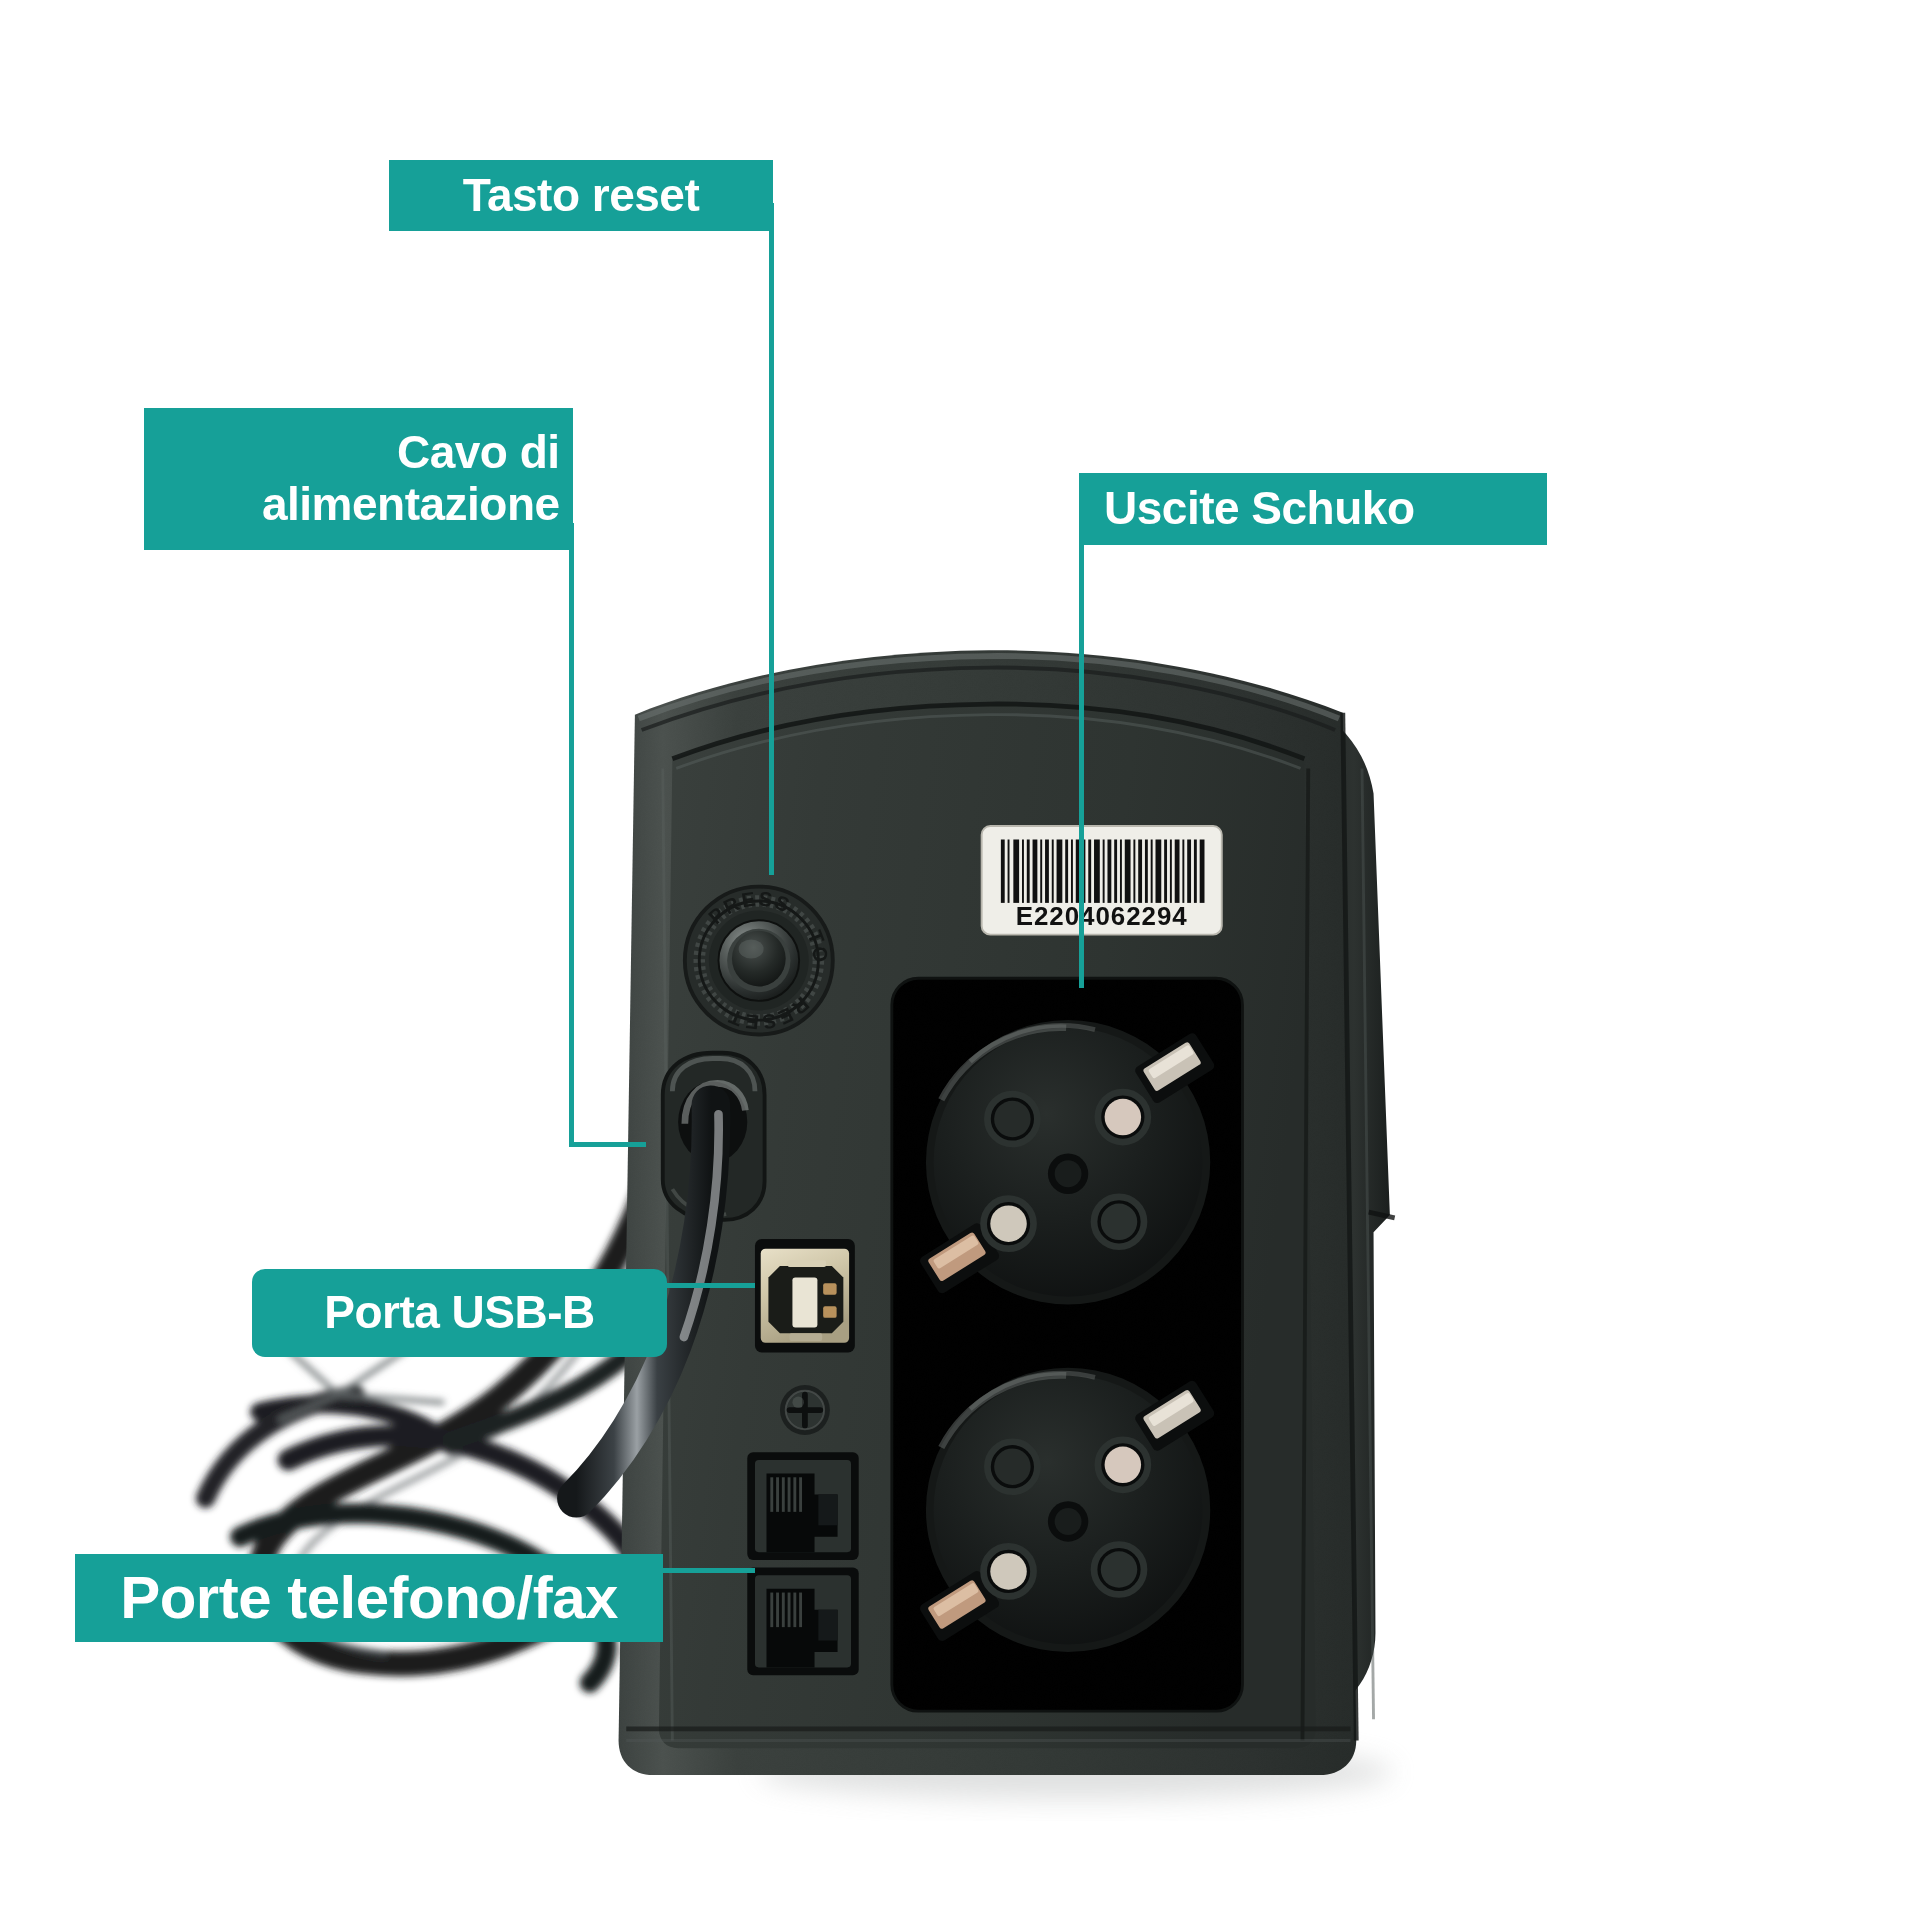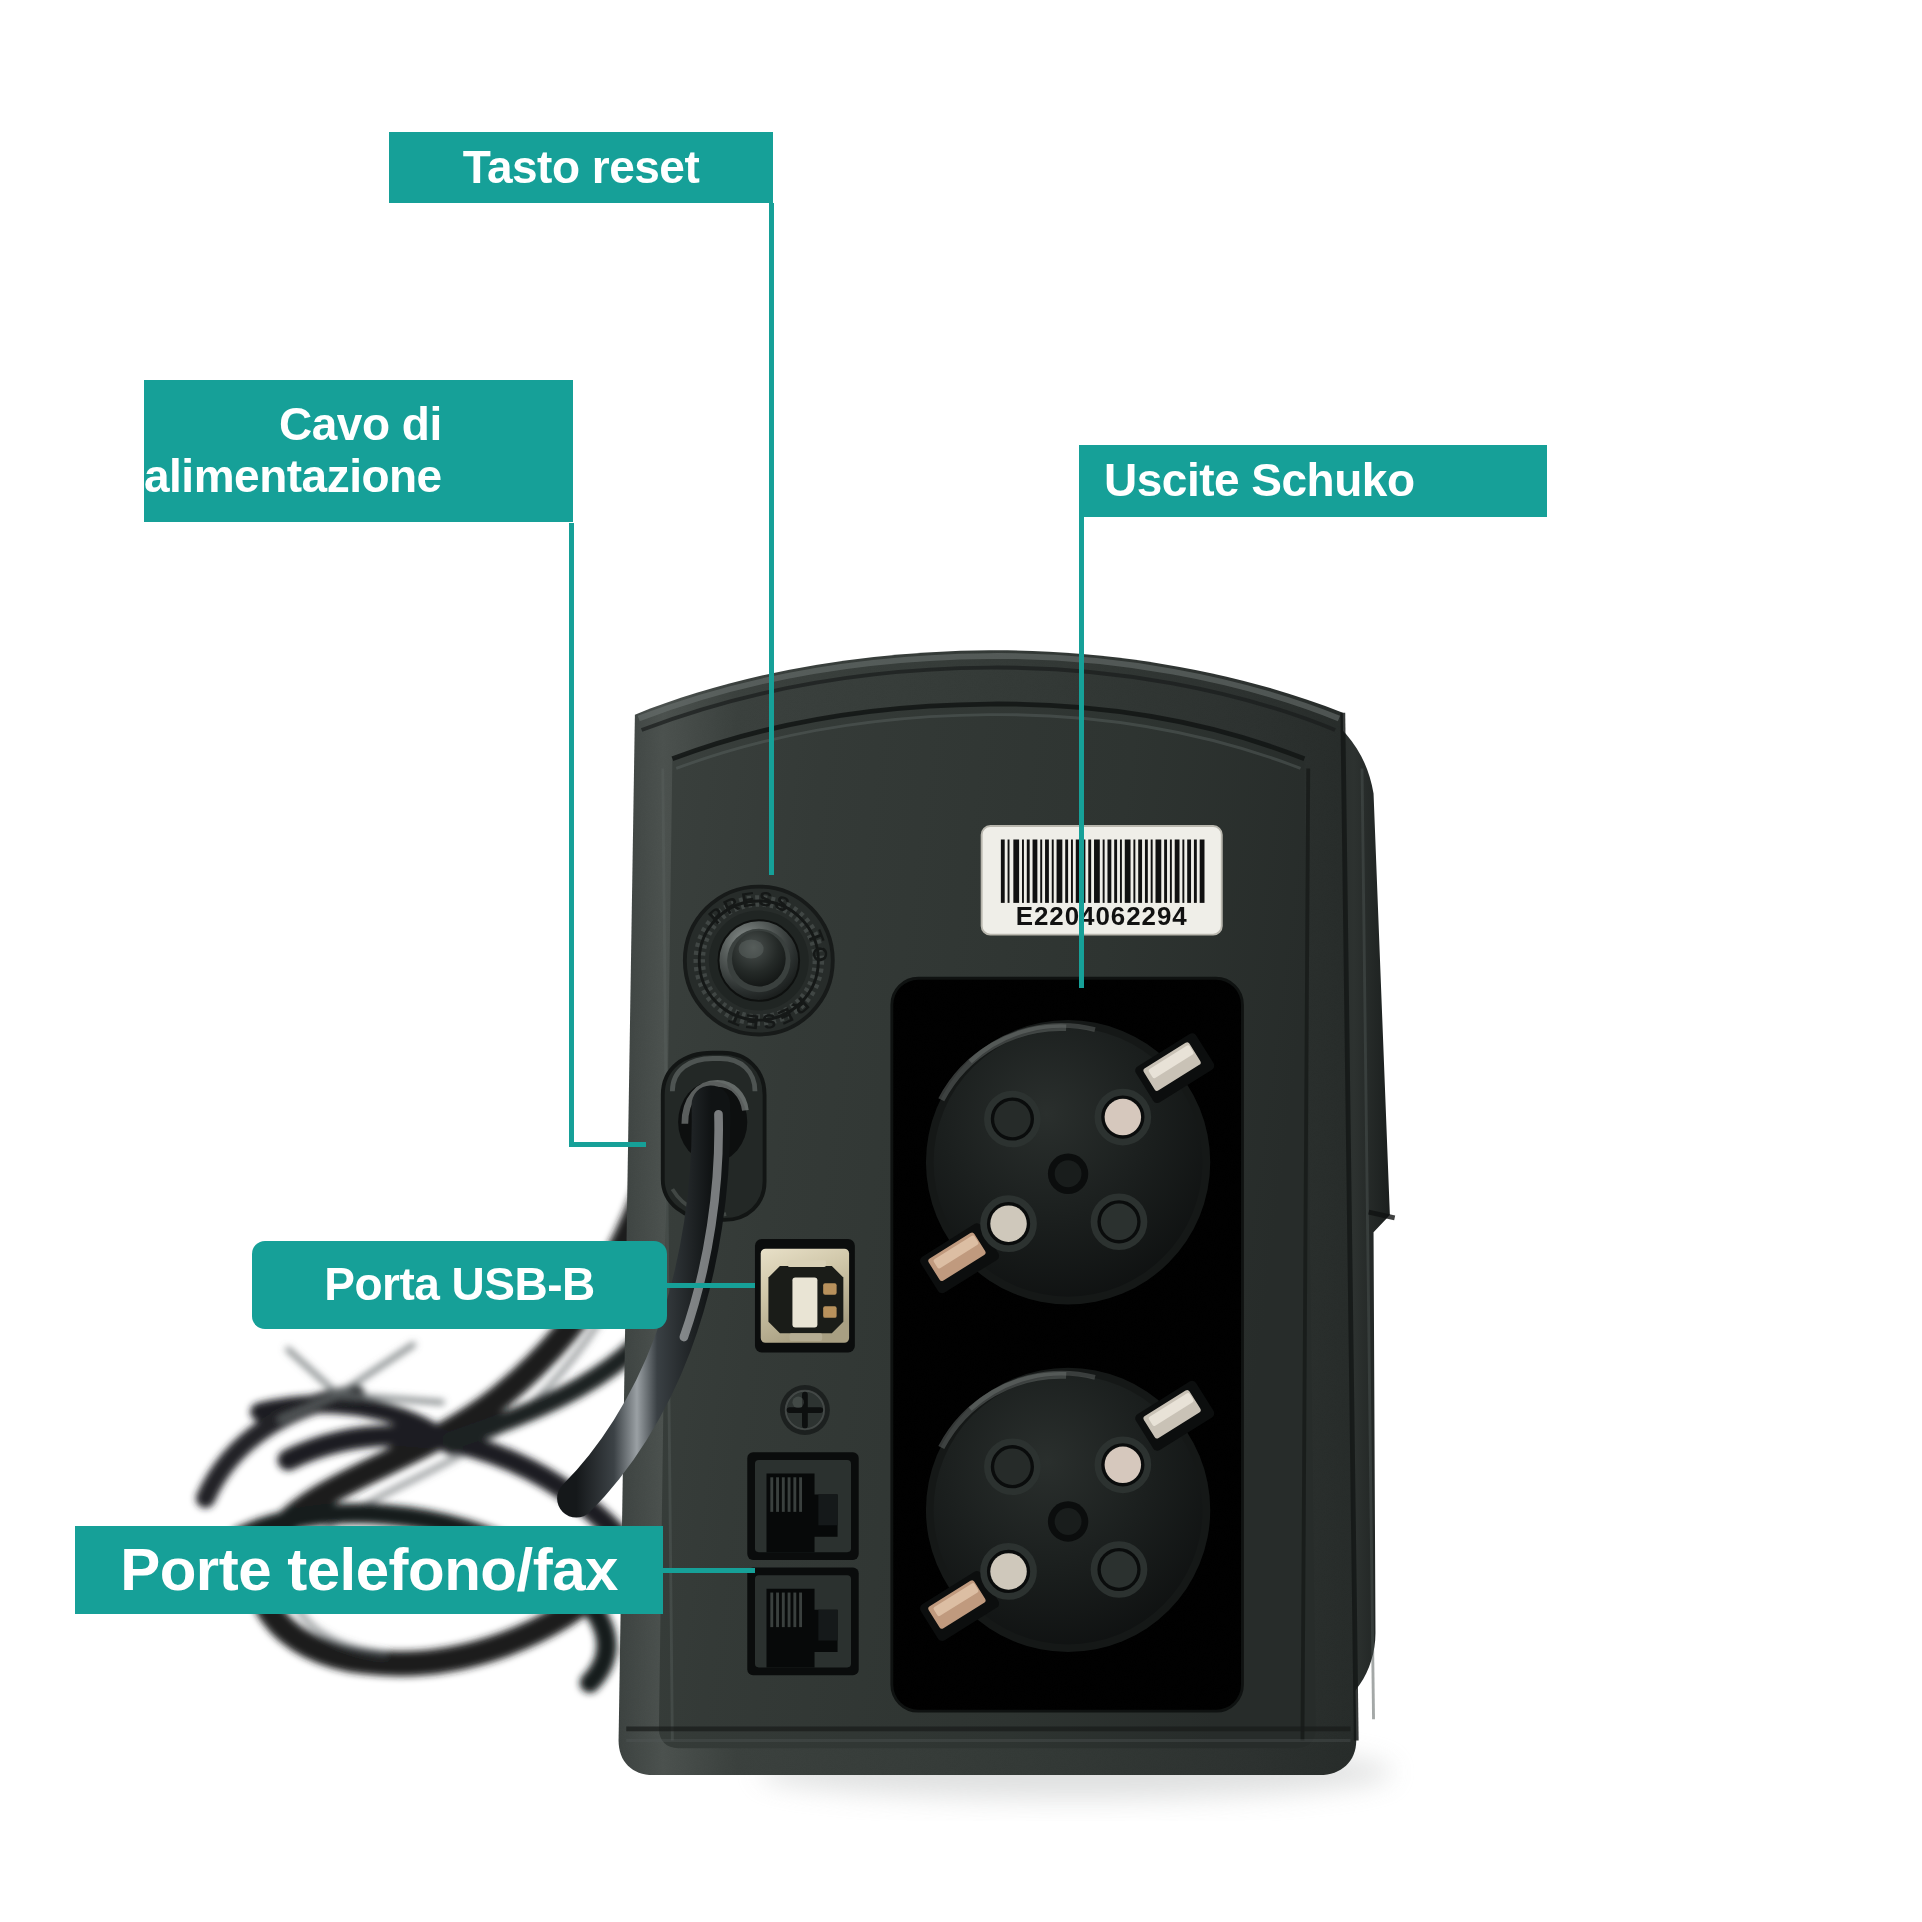--- a/index.html
+++ b/index.html
@@ -18,20 +18,21 @@
     background:#16a098;
     color:#ffffff;
     font-weight:bold;
     letter-spacing:-0.5px;
     line-height:1.12;
     box-sizing:border-box;
     display:flex;
     align-items:center;
     z-index:40;
     white-space:pre-line;
+    margin-top:28px;
   }
   .leader{position:absolute;background:#16a098;z-index:39;}
   .leader-v{width:4.8px;}
   .leader-h{height:4.8px;}
 
   
   #ups{position:absolute;z-index:10;}
 </style>
 </head>
 <body>
@@ -382,21 +383,21 @@
         <rect x="852" y="1676" width="20" height="32" fill="#15191a"></rect>
       </g>
     </g>
   </svg>
 
   <div class="callout" style="left:389px;top:132px;width:384px;height:71px;justify-content:center;font-size:46px;">
     <span>Tasto reset</span>
   </div>
   <div class="leader leader-v" style="left:769px;top:203px;height:672px;"></div>
 
-  <div class="callout" style="left:144px;top:380px;width:429px;height:142px;padding-right:13.4px;text-align:right;font-size:46px;">
+  <div class="callout" style="left:144px;top:380px;width:429px;height:142px;justify-content:flex-end;padding-right:13.4px;text-align:right;font-size:46px;">
     <span>Cavo di
 alimentazione</span>
   </div>
   <div class="leader leader-v" style="left:569px;top:523px;height:624px;"></div>
   <div class="leader leader-h" style="left:569px;top:1142px;width:77px;"></div>
 
   <div class="callout" style="left:1079px;top:445px;width:468px;height:72px;justify-content:flex-start;padding-left:25px;font-size:46px;">
     <span>Uscite Schuko</span>
   </div>
   <div class="leader leader-v" style="left:1079px;top:517px;height:471px;"></div>

